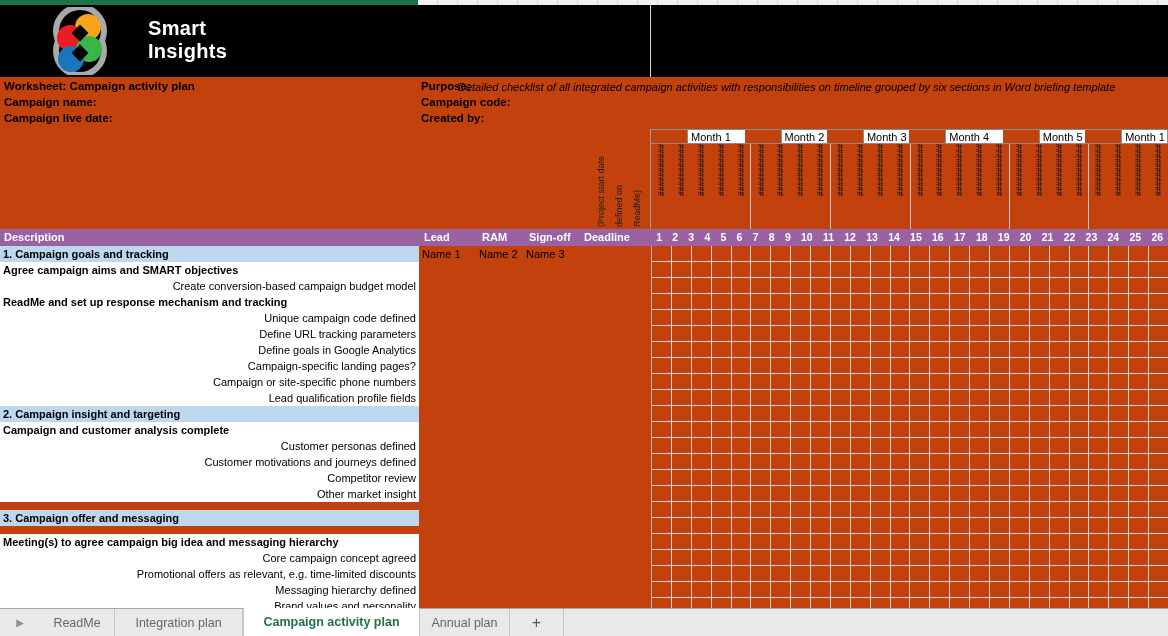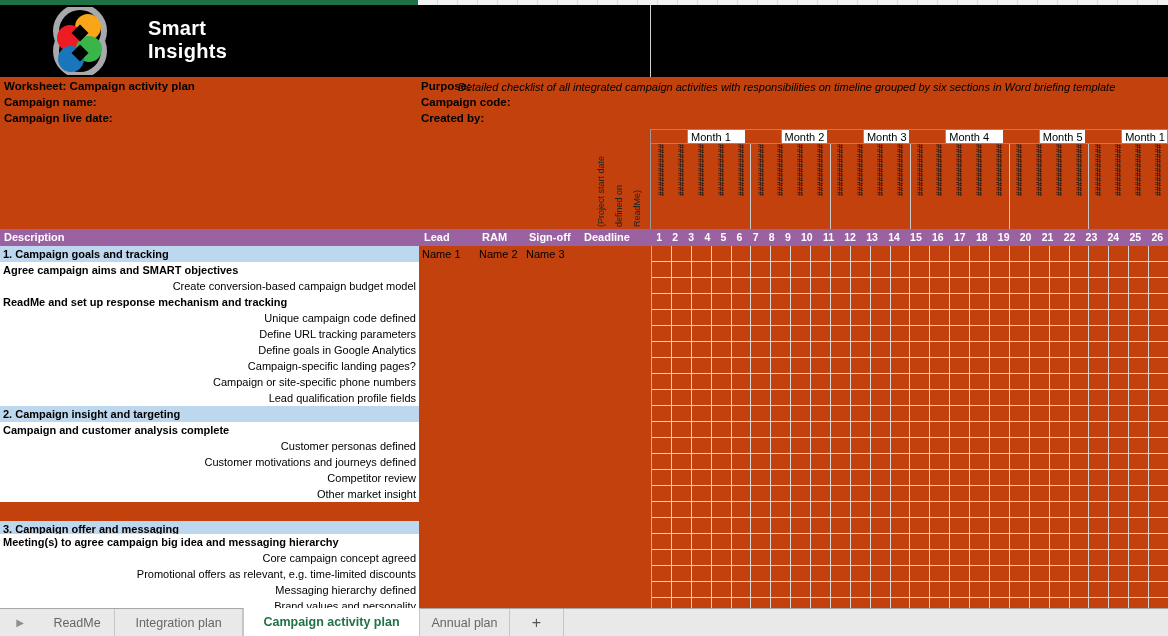--- a/index.html
+++ b/index.html
@@ -290,21 +290,21 @@
       </div>
       <div class="brow task" style="top: 208px;">
         <div class="desc-cell">Customer motivations and journeys defined</div>
       </div>
       <div class="brow task" style="top: 240px;">
         <div class="desc-cell">Other market insight</div>
       </div>
       <div class="brow task" style="top: 256px; margin-top: 32px;">
         <div class="desc-cell">Review relevant publishers and influencers</div>
       </div>
-      <div class="brow section" style="top: 275px;">
+      <div class="brow section" style="top: 264px;">
         <div class="desc-cell" style="background: rgb(189, 215, 238);">3. Campaign offer and messaging</div>
       </div>
       <div class="brow subhead" style="top: 288px;">
         <div class="desc-cell">Meeting(s) to agree campaign big idea and messaging hierarchy</div>
       </div>
       <div class="brow task" style="top: 304px;">
         <div class="desc-cell">Core campaign concept agreed</div>
       </div>
       <div class="brow task" style="top: 320px;">
         <div class="desc-cell">Promotional offers as relevant, e.g. time-limited discounts</div>

